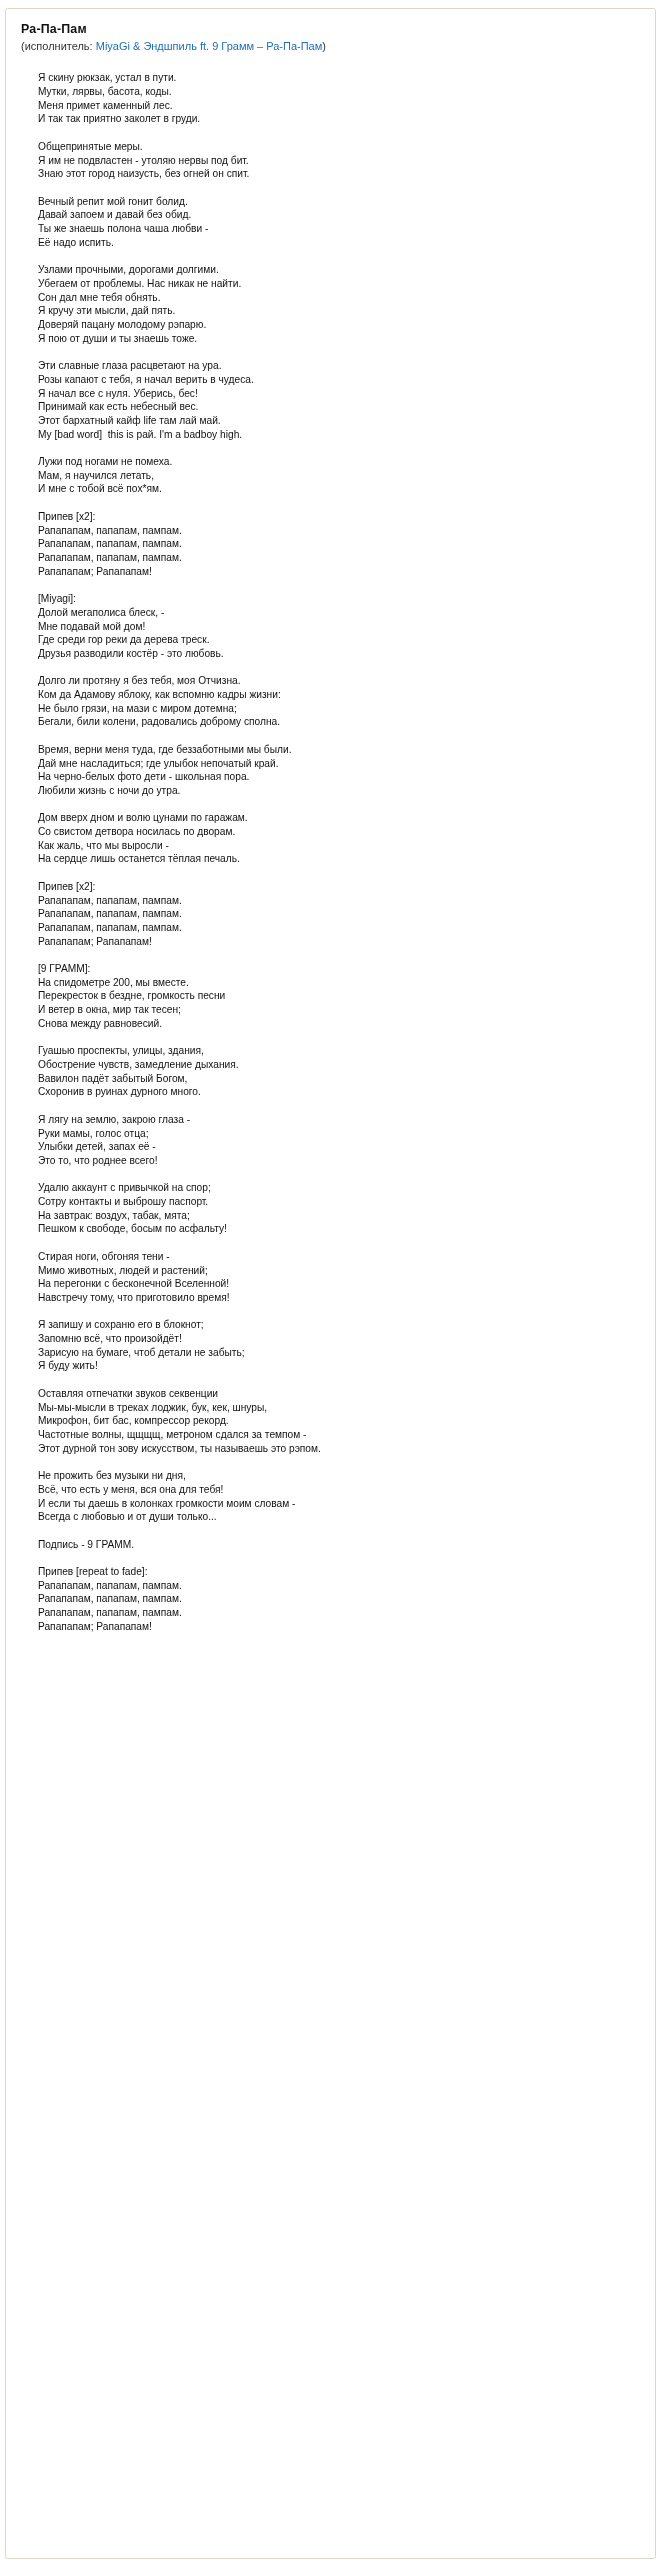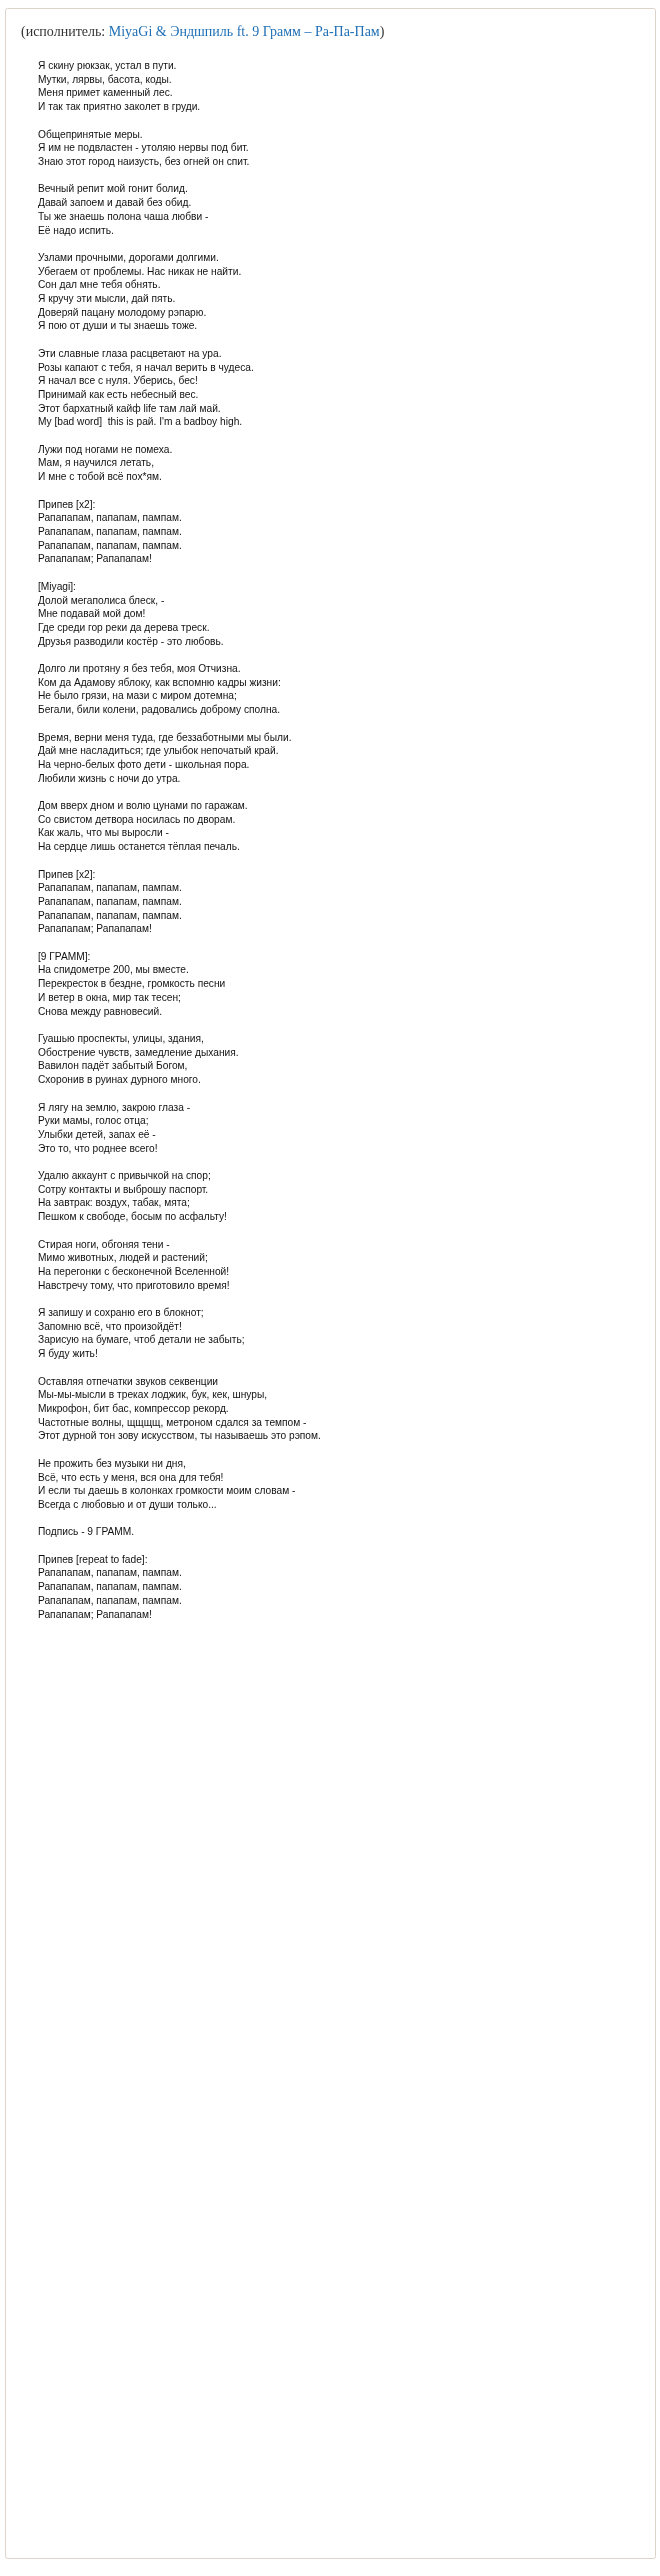--- a/index.html
+++ b/index.html
@@ -29,25 +29,24 @@
     min-height: 2551px;
   }
   .song-title {
     font-size: 12.4px;
     font-weight: bold;
     color: #111111;
     margin: 0 0 2.5px 0;
     letter-spacing: 0.2px;
   }
   .credit-line {
-    font-size: 14px;
+    font-size: 11px;
     color: #333333;
     margin: 0 0 11.6px 0;
     line-height: 1.4;
-    font-family: Liberation Serif, serif;
   }
   .credit-line .perf-label {
     color: #333333;
   }
   .credit-line a {
     color: #1f6fb5;
     text-decoration: none;
   }
   .lyrics {
     font-size: 10.2px;
@@ -56,20 +55,21 @@
     white-space: pre-wrap;
     word-wrap: break-word;
     margin: 17px;
   }
 </style>
 </head>
 <body>
 
 <div class="page">
   <div class="card">
+    <h1 class="song-title">Ра-Па-Пам</h1>
     <div class="credit-line"><span class="perf-label">(исполнитель: </span><a href="#">MiyaGi &amp; Эндшпиль ft. 9 Грамм – Ра-Па-Пам</a><span class="perf-label">)</span></div>
     <div class="lyrics">Я скину рюкзак, устал в пути.
 Мутки, лярвы, басота, коды.
 Меня примет каменный лес.
 И так так приятно заколет в груди.
 
 Общепринятые меры.
 Я им не подвластен - утоляю нервы под бит.
 Знаю этот город наизусть, без огней он спит.
 

